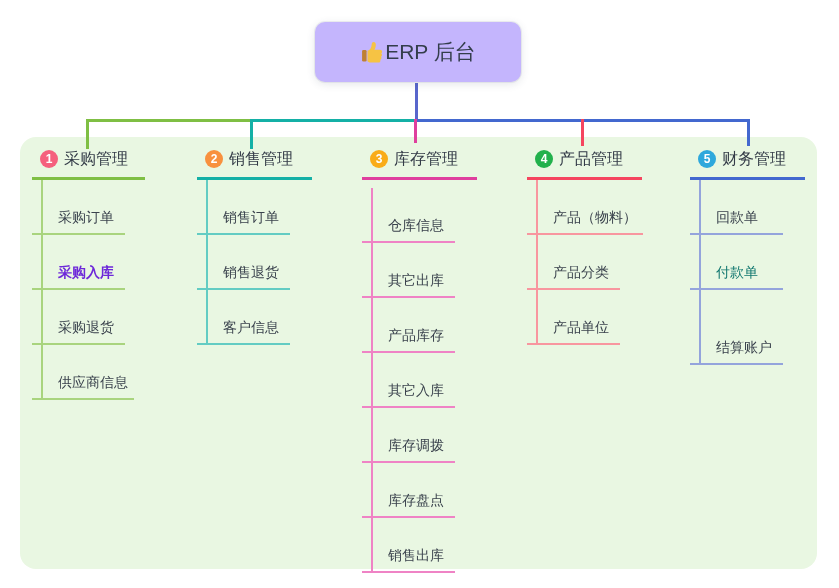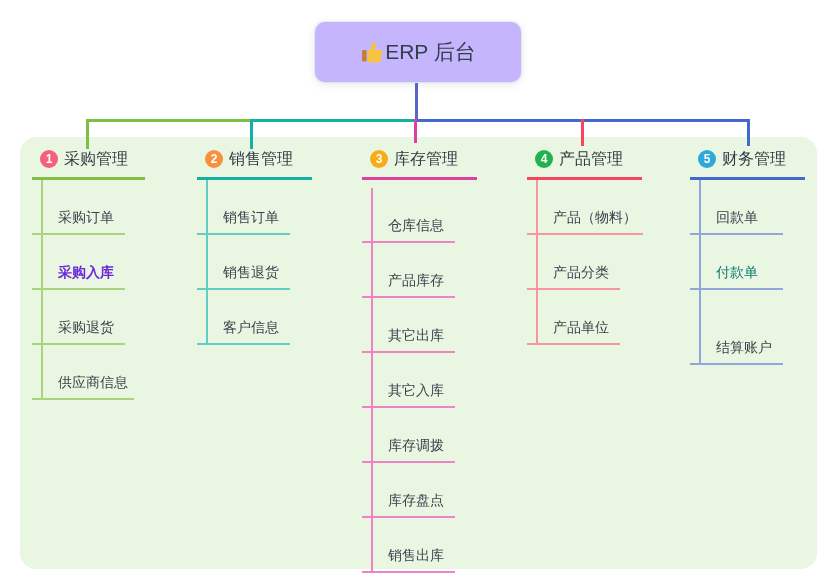--- a/index.html
+++ b/index.html
@@ -99,22 +99,22 @@
   </div>
 
   <div class="branch" style="left: 362px; width: 115px;">
     <div class="branch-title" style="border-bottom-color: rgb(223, 63, 158); width: 107px;">
       <span class="badge" style="background: rgb(249, 172, 24);">3</span>
       <span>库存管理</span>
     </div>
     <div class="items">
       <div class="vline" style="background: rgb(239, 131, 197);"></div>
     <div class="item" style="border-bottom-color: rgb(239, 131, 197); color: rgb(58, 66, 77); margin-top: 8px;">仓库信息</div>
+        <div class="item" style="border-bottom-color: rgb(239, 131, 197); color: rgb(58, 66, 77);">其它出库</div>
         <div class="item" style="border-bottom-color: rgb(239, 131, 197); color: rgb(58, 66, 77);">产品库存</div>
-        <div class="item" style="border-bottom-color: rgb(239, 131, 197); color: rgb(58, 66, 77);">其它出库</div>
         <div class="item" style="border-bottom-color: rgb(239, 131, 197); color: rgb(58, 66, 77);">其它入库</div>
         <div class="item" style="border-bottom-color: rgb(239, 131, 197); color: rgb(58, 66, 77);">库存调拨</div>
         <div class="item" style="border-bottom-color: rgb(239, 131, 197); color: rgb(58, 66, 77);">库存盘点</div>
         <div class="item" style="border-bottom-color: rgb(239, 131, 197); color: rgb(58, 66, 77);">销售出库</div>
       </div>
   </div>
 
   <div class="branch" style="left: 527px; width: 115px;">
     <div class="branch-title" style="border-bottom-color: rgb(245, 69, 95); width: 107px;">
       <span class="badge" style="background: rgb(34, 177, 76);">4</span>

